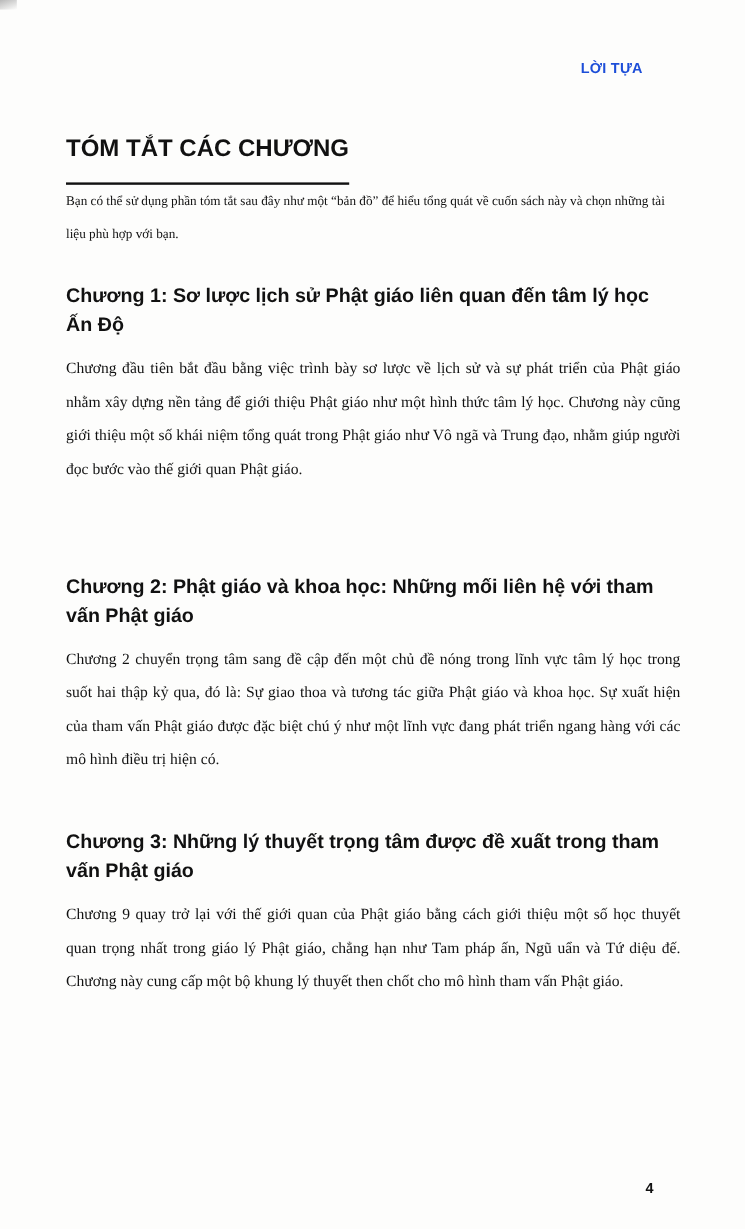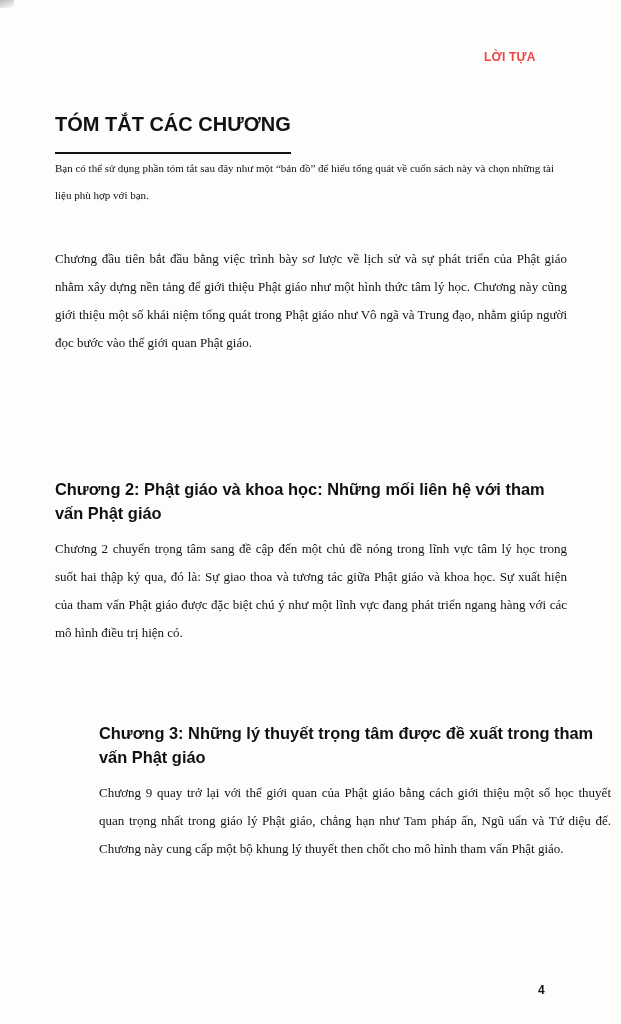--- a/index.html
+++ b/index.html
@@ -1,43 +1,44 @@
 <!DOCTYPE html>
 <html><head>
 <meta charset="utf-8">
 <style>
   html, body { margin:0; padding:0; }
   body { width:621px; height:1024px; background:#fdfdfc; position:relative; overflow:hidden; color:#111; }
-  .running-header { position:absolute; top:50px; left:484px; font-family:"Liberation Sans", sans-serif; font-weight:bold; font-size:12px; letter-spacing:0.2px; color:#ef4444; }
+  .running-header { position:absolute; top:50px; left:484px; font-family:"Liberation Sans", sans-serif; font-weight:bold; font-size:12px; letter-spacing:0.2px; color:#1d4ed8; }
   .section-title { position:absolute; top:113px; left:55px; font-family:"Liberation Sans", sans-serif; font-weight:bold; font-size:20px; padding-bottom:17px; border-bottom:2px solid #111; line-height:22px; }
   .intro { position:absolute; top:155px; left:55px; width:510px; font-family:"Liberation Serif", serif; font-size:11px; line-height:27px; }
   .chapter { position:absolute; left:55px; width:512px; }
   .chapter h2 { margin:0; font-family:"Liberation Sans", sans-serif; font-weight:bold; font-size:16.4px; line-height:24px; color:#111; }
   .chapter p { margin:10px 0 0 0; font-family:"Liberation Serif", serif; font-size:13px; line-height:28px; text-align:justify; }
   .page-number { position:absolute; top:983px; left:538px; font-family:"Liberation Sans", sans-serif; font-weight:bold; font-size:12px; }
   .corner-mark { position:absolute; top:0; left:0; width:14px; height:8px; background:linear-gradient(160deg,#8b8b8b,#fdfdfc); opacity:0.6; }
 </style>
 </head>
 <body>
 
 <div class="corner-mark"></div>
 
 <div class="running-header">LỜI TỰA</div>
 
 <div class="section-title">TÓM TẮT CÁC CHƯƠNG</div>
 
 <div class="intro">Bạn có thể sử dụng phần tóm tắt sau đây như một “bản đồ” để hiểu tổng quát về cuốn sách này và chọn những tài liệu phù hợp với bạn.</div>
 
 <div class="chapter" style="top:235px;">
+  <h2>Chương 1: Sơ lược lịch sử Phật giáo liên quan đến tâm lý học Ấn Độ</h2>
   <p>Chương đầu tiên bắt đầu bằng việc trình bày sơ lược về lịch sử và sự phát triển của Phật giáo nhằm xây dựng nền tảng để giới thiệu Phật giáo như một hình thức tâm lý học. Chương này cũng giới thiệu một số khái niệm tổng quát trong Phật giáo như Vô ngã và Trung đạo, nhằm giúp người đọc bước vào thế giới quan Phật giáo.</p>
 </div>
 
 <div class="chapter" style="top:477px;">
   <h2>Chương 2: Phật giáo và khoa học: Những mối liên hệ với tham vấn Phật giáo</h2>
   <p>Chương 2 chuyển trọng tâm sang đề cập đến một chủ đề nóng trong lĩnh vực tâm lý học trong suốt hai thập kỷ qua, đó là: Sự giao thoa và tương tác giữa Phật giáo và khoa học. Sự xuất hiện của tham vấn Phật giáo được đặc biệt chú ý như một lĩnh vực đang phát triển ngang hàng với các mô hình điều trị hiện có.</p>
 </div>
 
-<div class="chapter" style="top:721px;margin-left:44px;">
+<div class="chapter" style="top:690px;">
   <h2>Chương 3: Những lý thuyết trọng tâm được đề xuất trong tham vấn Phật giáo</h2>
   <p>Chương 9 quay trở lại với thế giới quan của Phật giáo bằng cách giới thiệu một số học thuyết quan trọng nhất trong giáo lý Phật giáo, chẳng hạn như Tam pháp ấn, Ngũ uẩn và Tứ diệu đế. Chương này cung cấp một bộ khung lý thuyết then chốt cho mô hình tham vấn Phật giáo.</p>
 </div>
 
 <div class="page-number">4</div>
 
 </body></html>

